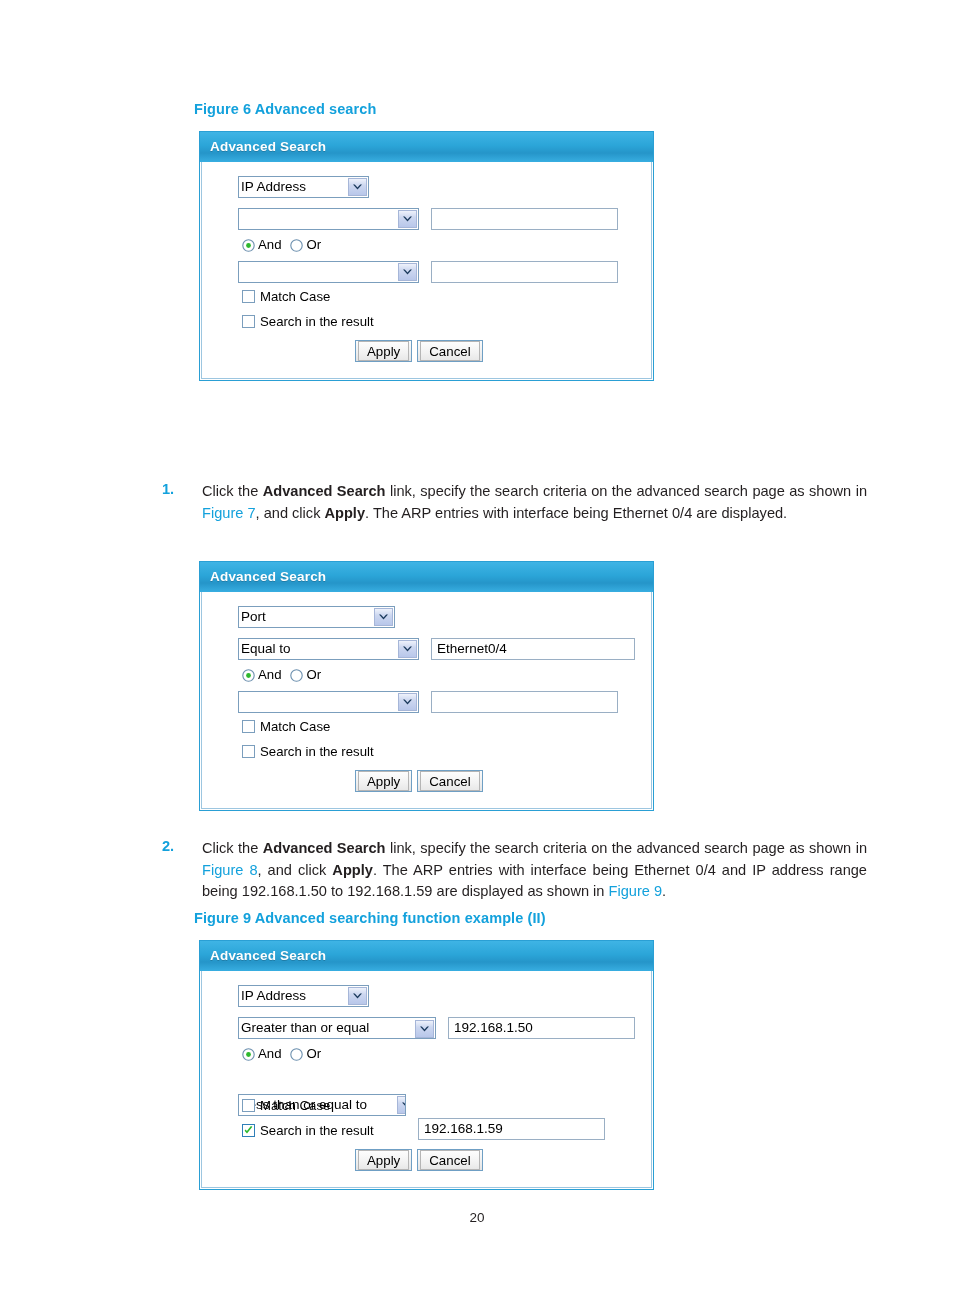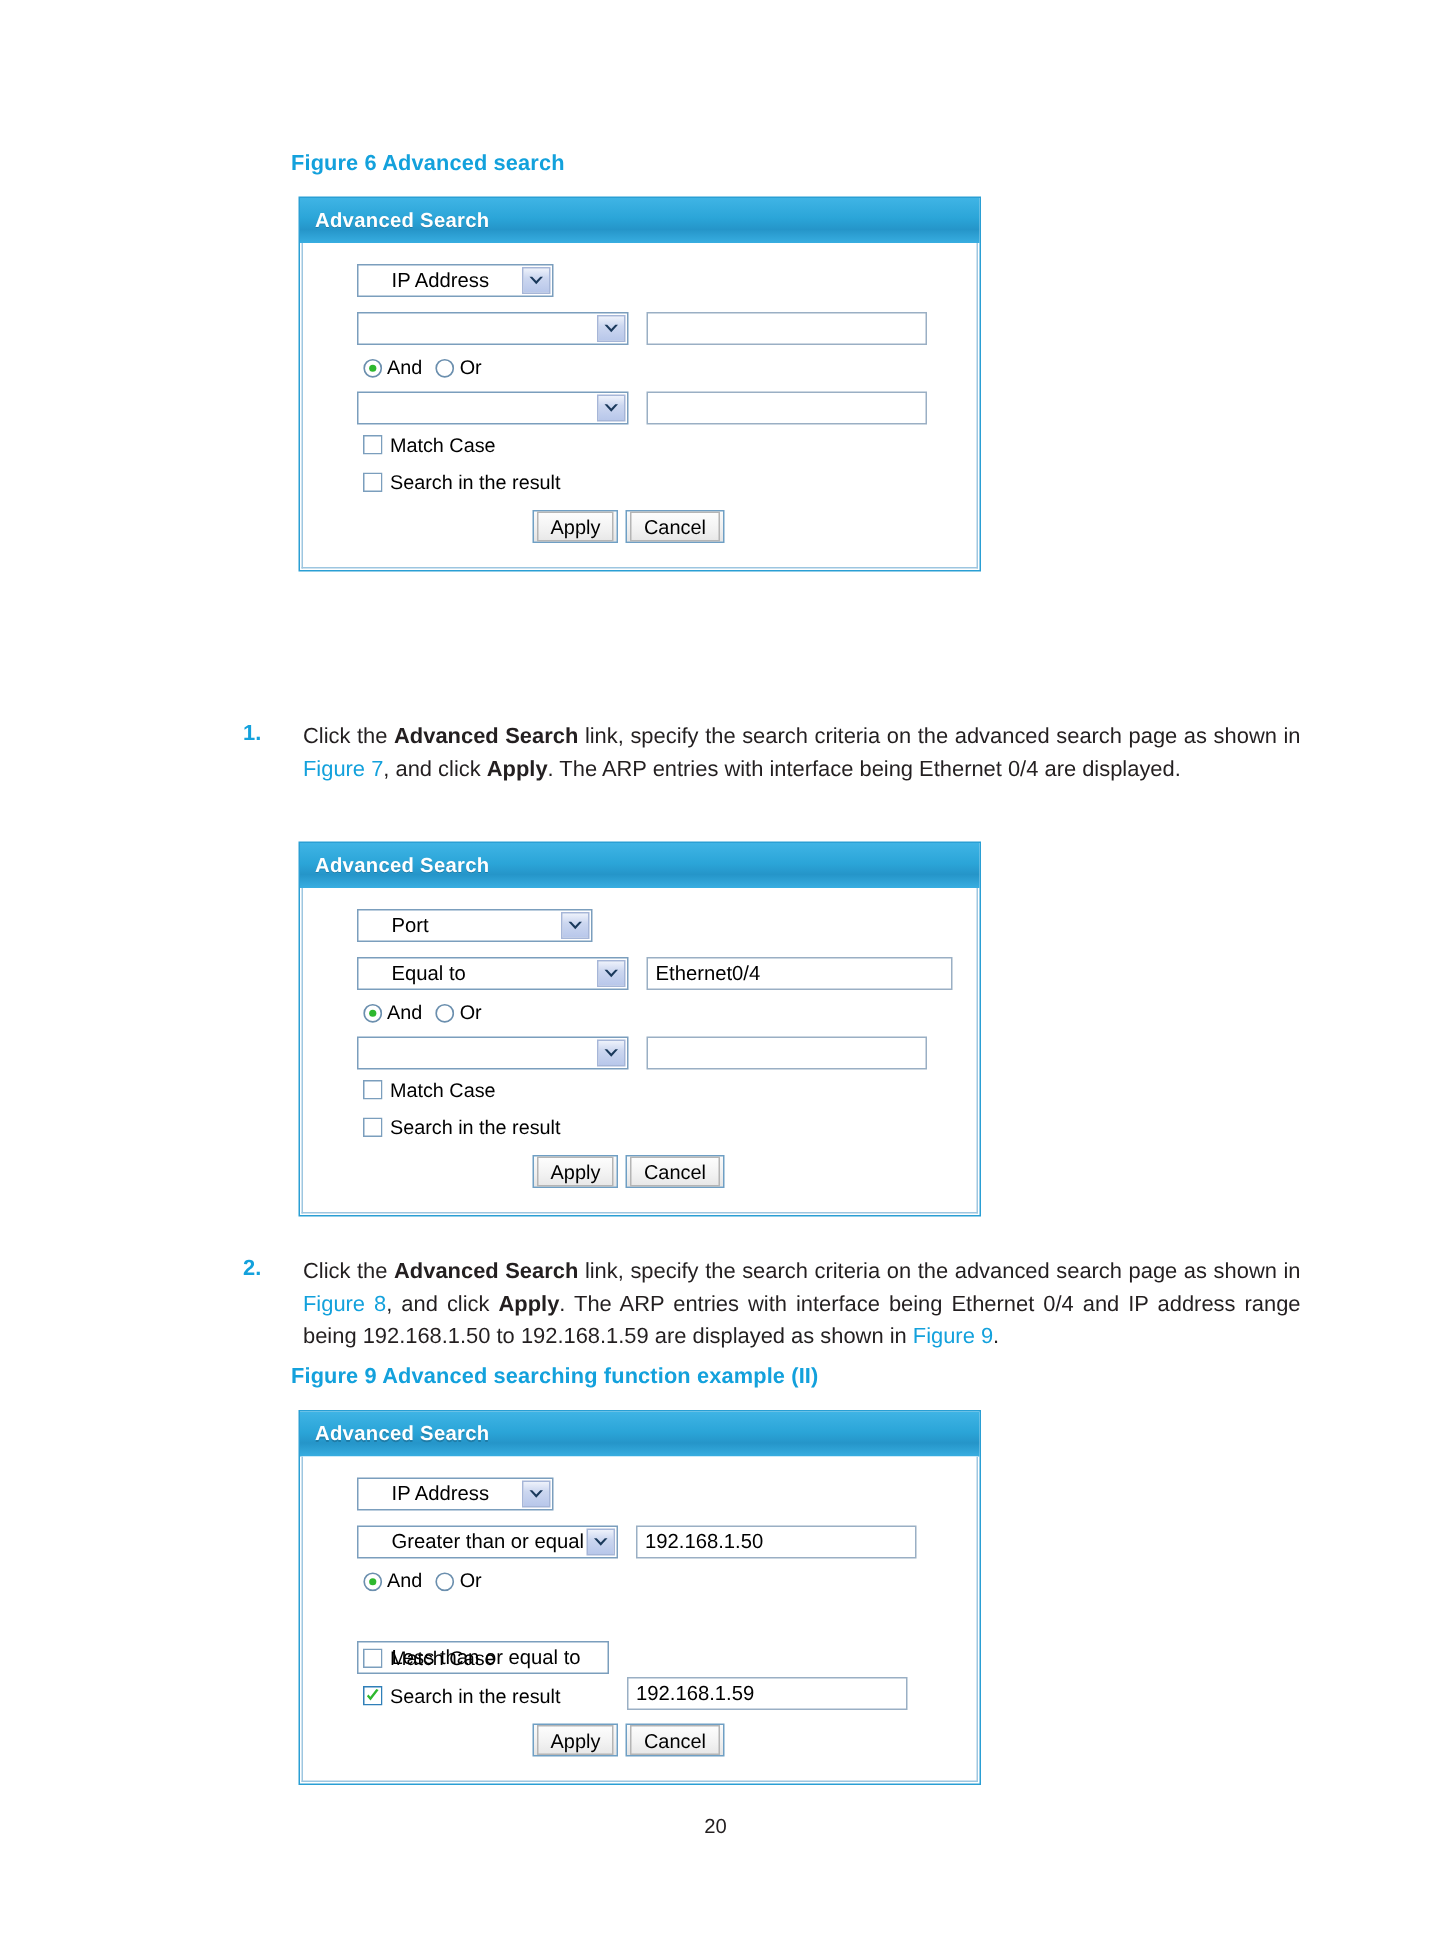--- a/index.html
+++ b/index.html
@@ -96,21 +96,21 @@
   .sel {
     position: relative;
     height: 22px;
     background: #ffffff;
     border: 1px solid #7b9ebd;
     box-sizing: border-box;
     display: flex;
     align-items: center;
     font-size: 13.5px;
     color: #000;
-    padding-left: 22px;
+    padding-left: 2px;
     white-space: nowrap;
     overflow: hidden;
   }
   .sel .txt { flex: 1; line-height: 20px; }
   .sel .arrow {
     width: 19px;
     height: 18px;
     margin-right: 1px;
     background: linear-gradient(to bottom, #eef2fb 0%, #ccd7f0 40%, #b8c7ea 100%);
     border: 1px solid #a6b6d8;
@@ -395,21 +395,21 @@
           <span class="txt">IP Address</span>
           <span class="arrow">
             <svg width="11" height="8" viewBox="0 0 11 8">
                 <path d="M1 1.5 L5.5 6.5 L10 1.5 L8.2 1.5 L5.5 4.4 L2.8 1.5 Z" fill="#1b3a5c"></path>
               </svg>
           </span>
         </div>
       </div>
 
       <div class="as-row" style="left:36px; top:46px;">
-        <div class="sel" style="width:174px;">
+        <div class="sel" style="width:198px;align-items:flex-end;">
           <span class="txt">Greater than or equal</span>
           <span class="arrow">
             <svg width="11" height="8" viewBox="0 0 11 8">
                 <path d="M1 1.5 L5.5 6.5 L10 1.5 L8.2 1.5 L5.5 4.4 L2.8 1.5 Z" fill="#1b3a5c"></path>
               </svg>
           </span>
         </div>
         <div class="inp" style="width:187px; margin-left:12px;">192.168.1.50</div>
       </div>
 

